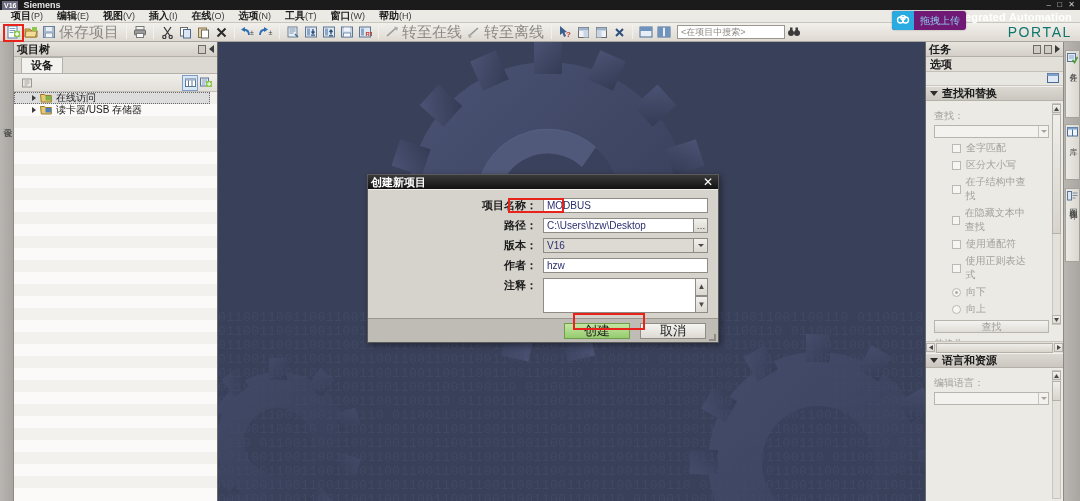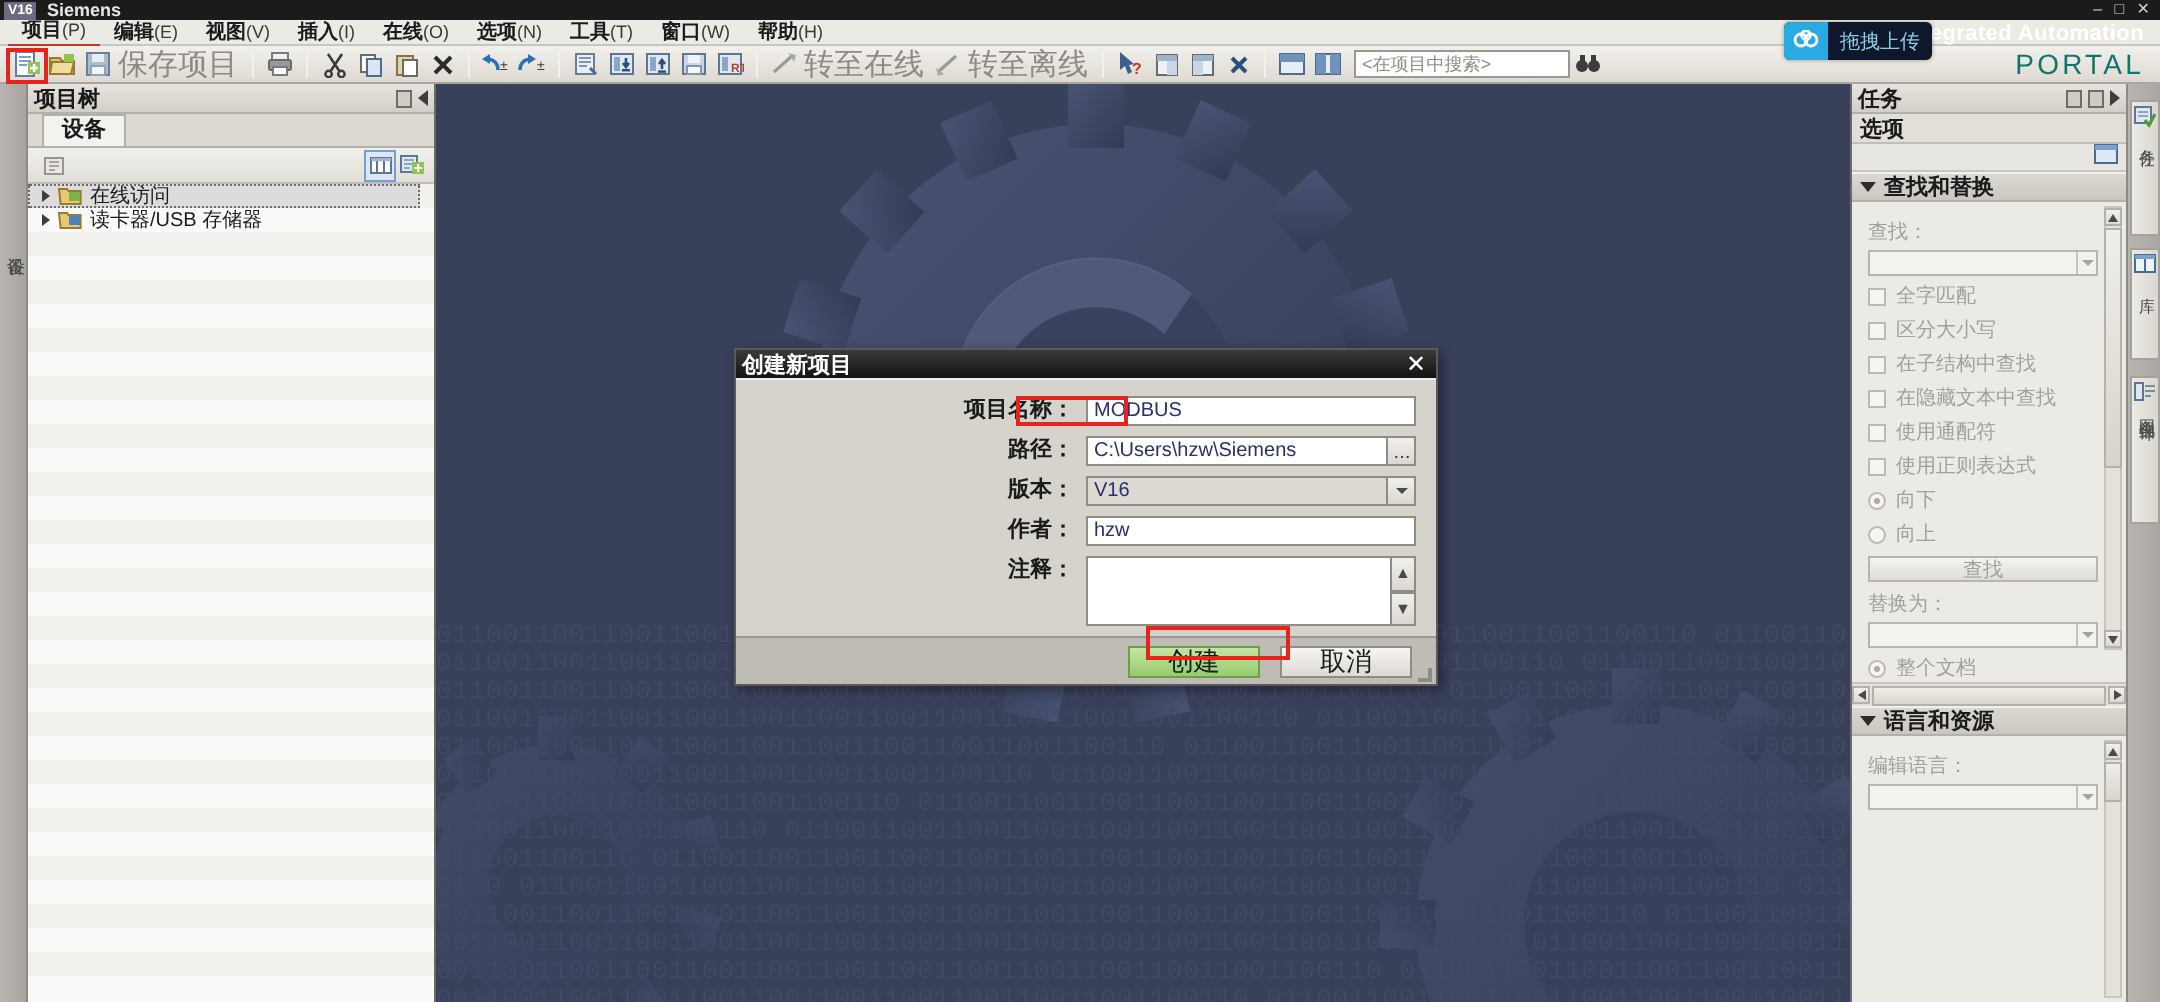--- a/index.html
+++ b/index.html
@@ -67,21 +67,21 @@
   
   .brand {
     position: absolute; right: 8px; top: 10px; width: 210px; height: 32px;
     color: #fff; text-align: right; pointer-events: none;
   }
   .brand .l1 { font-size: 11px; font-weight: bold; letter-spacing: .2px; line-height: 15px; }
   .brand .l2 { font-size: 14px; letter-spacing: 1.6px; line-height: 15px; color: #0f766e; text-align: right; }
   .upload-widget {
     position: absolute; left: 30px; top: 1px; height: 19px;
     display: flex; align-items: center;
-    background: #0f172a; border-radius: 3px; overflow: hidden;
+    background: #701a75; border-radius: 3px; overflow: hidden;
     box-shadow: 0 0 2px rgba(0,0,0,.35);
   }
   .uw-icon {
     width: 22px; height: 19px; background: #29abe2;
     display: flex; align-items: center; justify-content: center;
   }
   .uw-text { font-size: 10px; color: #8ec9ea; padding: 0 6px; white-space: nowrap; }
 
   
   .vstrip-left {
@@ -126,21 +126,21 @@
     display: flex; align-items: center; padding: 0 4px;
   }
   .tree-tools .spacer { flex: 1; }
   .tt-ic { width: 14px; height: 14px; margin-left: 2px; display: flex;
            align-items: center; justify-content: center; }
   .tt-ic.sel { outline: 1px solid #7b9ec9; background: #dce7f5; }
 
   .tree-body { flex: 1; background: #fbfaf8; position: relative; overflow: hidden; }
   .tree-rowstripe { position: absolute; left: 0; width: 204px; height: 12px; }
   .tree-row {
-    height: 12px; display: flex; align-items: center; padding-left: 7px;
+    height: 12px; display: flex; align-items: center; padding-left: 18px;
     font-size: 10px; color: #1b1b1b; position: relative; z-index: 2;
   }
   .tree-row.selrow { background: #dcdcdc; outline: 1px dotted #6a6a6a; outline-offset: -1px; width: 196px; }
   .tri-s { width: 0; height: 0; border-top: 3px solid transparent;
            border-bottom: 3px solid transparent; border-left: 4px solid #3c3c3c;
            margin-right: 4px; }
   .folder { width: 12px; height: 10px; margin-right: 4px; position: relative; }
 
   
   .workspace {
@@ -188,21 +188,21 @@
   .tp-content { position: relative; background: #eceae5; padding: 4px 6px 0 8px; }
   .fld-label { font-size: 10px; color: #a3a09b; margin: 4px 0 2px; }
   .fld-combo {
     height: 13px; background: #f3f2ef; border: 1px solid #b9b5ae;
     display: flex; align-items: center; justify-content: flex-end;
   }
   .cb-arrow { width: 10px; height: 11px; border-left: 1px solid #c8c4bd;
               display: flex; align-items: center; justify-content: center; }
   .cb-arrow i { width: 0; height: 0; border-left: 3px solid transparent;
                 border-right: 3px solid transparent; border-top: 3px solid #a7a39c; }
-  .chk-row { display: flex; align-items: center; gap: 5px; margin: 3px 0; }
+  .chk-row { display: flex; align-items: center; gap: 5px; margin: 3px 18px; }
   .chk { width: 9px; height: 9px; border: 1px solid #bdb9b2; background: #f6f5f2; }
   .chk-row .t { font-size: 10px; color: #a3a09b; }
   .rad { width: 9px; height: 9px; border: 1px solid #bdb9b2; background: #f6f5f2;
          border-radius: 50%; position: relative; }
   .rad.on::after { content:''; position:absolute; left:2px; top:2px; width:3px; height:3px;
                    background:#b0aca5; border-radius:50%; }
   .btn-flat {
     height: 13px; background: linear-gradient(#f4f3f0,#e0ddd7);
     border: 1px solid #b9b5ae; font-size: 10px; color: #a3a09b;
     display: flex; align-items: center; justify-content: center; margin: 4px 0;
@@ -883,21 +883,21 @@
     </div>
     <div class="dlg-body">
 
       <div class="frow">
         <div class="lab">项目名称：</div>
         <div class="finput">MODBUS</div>
       </div>
 
       <div class="frow">
         <div class="lab">路径：</div>
-        <div class="finput">C:\Users\hzw\Siemens</div>
+        <div class="finput">C:\Users\hzw\Desktop</div>
         <div class="f-ext">…</div>
       </div>
 
       <div class="frow">
         <div class="lab">版本：</div>
         <div class="finput ro">V16</div>
         <div class="f-dd">
             <i></i>
           </div>
       </div>

